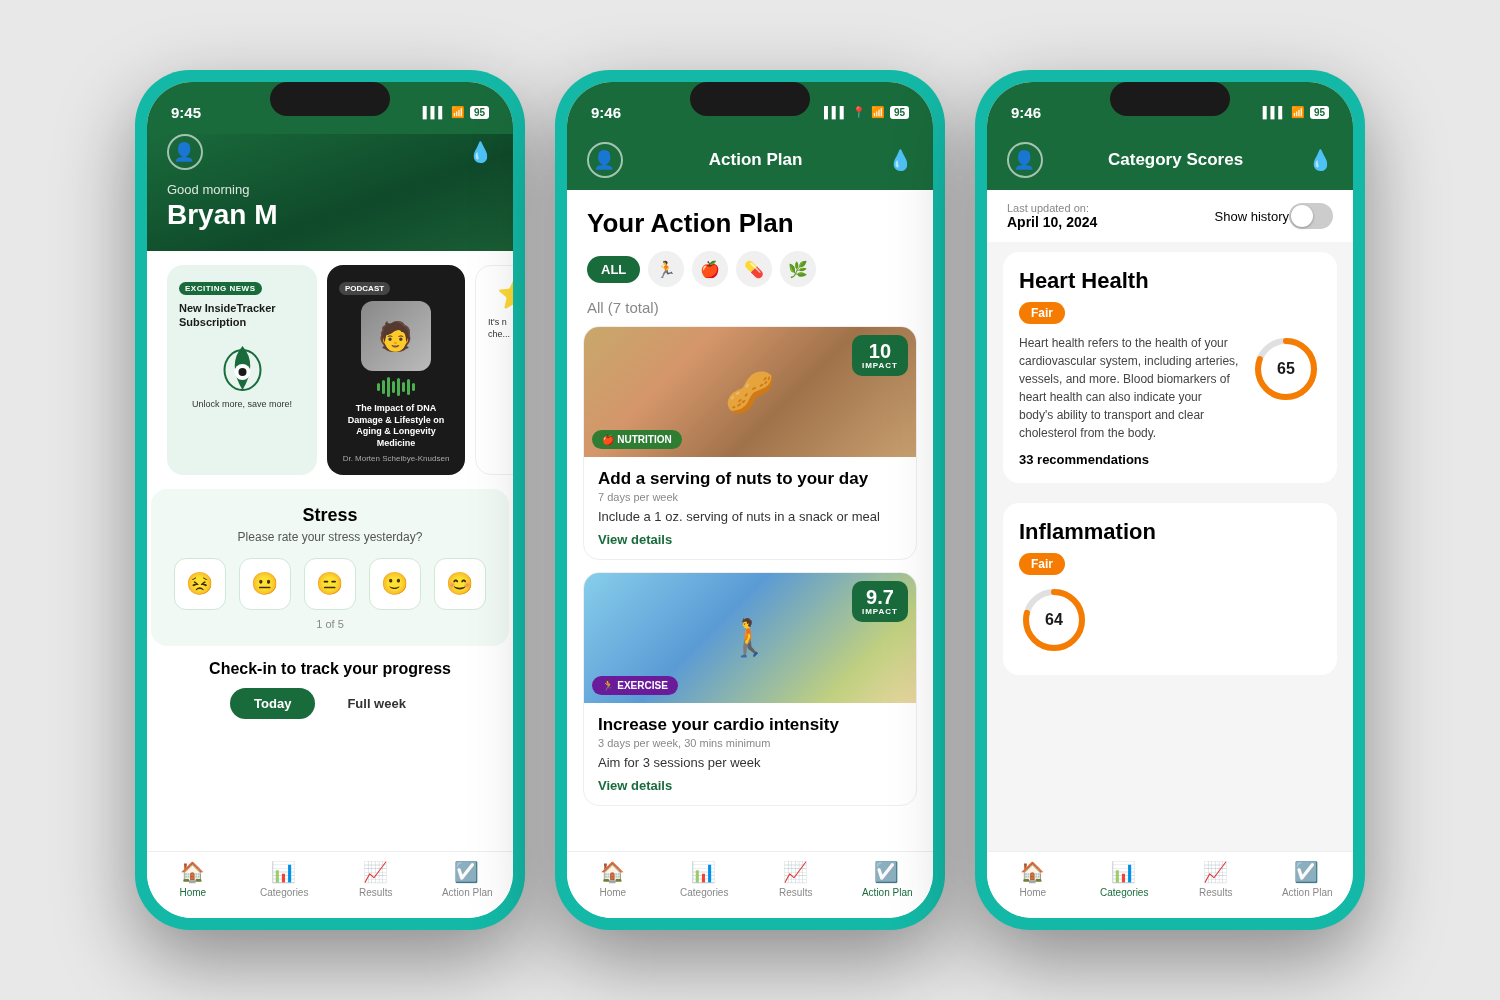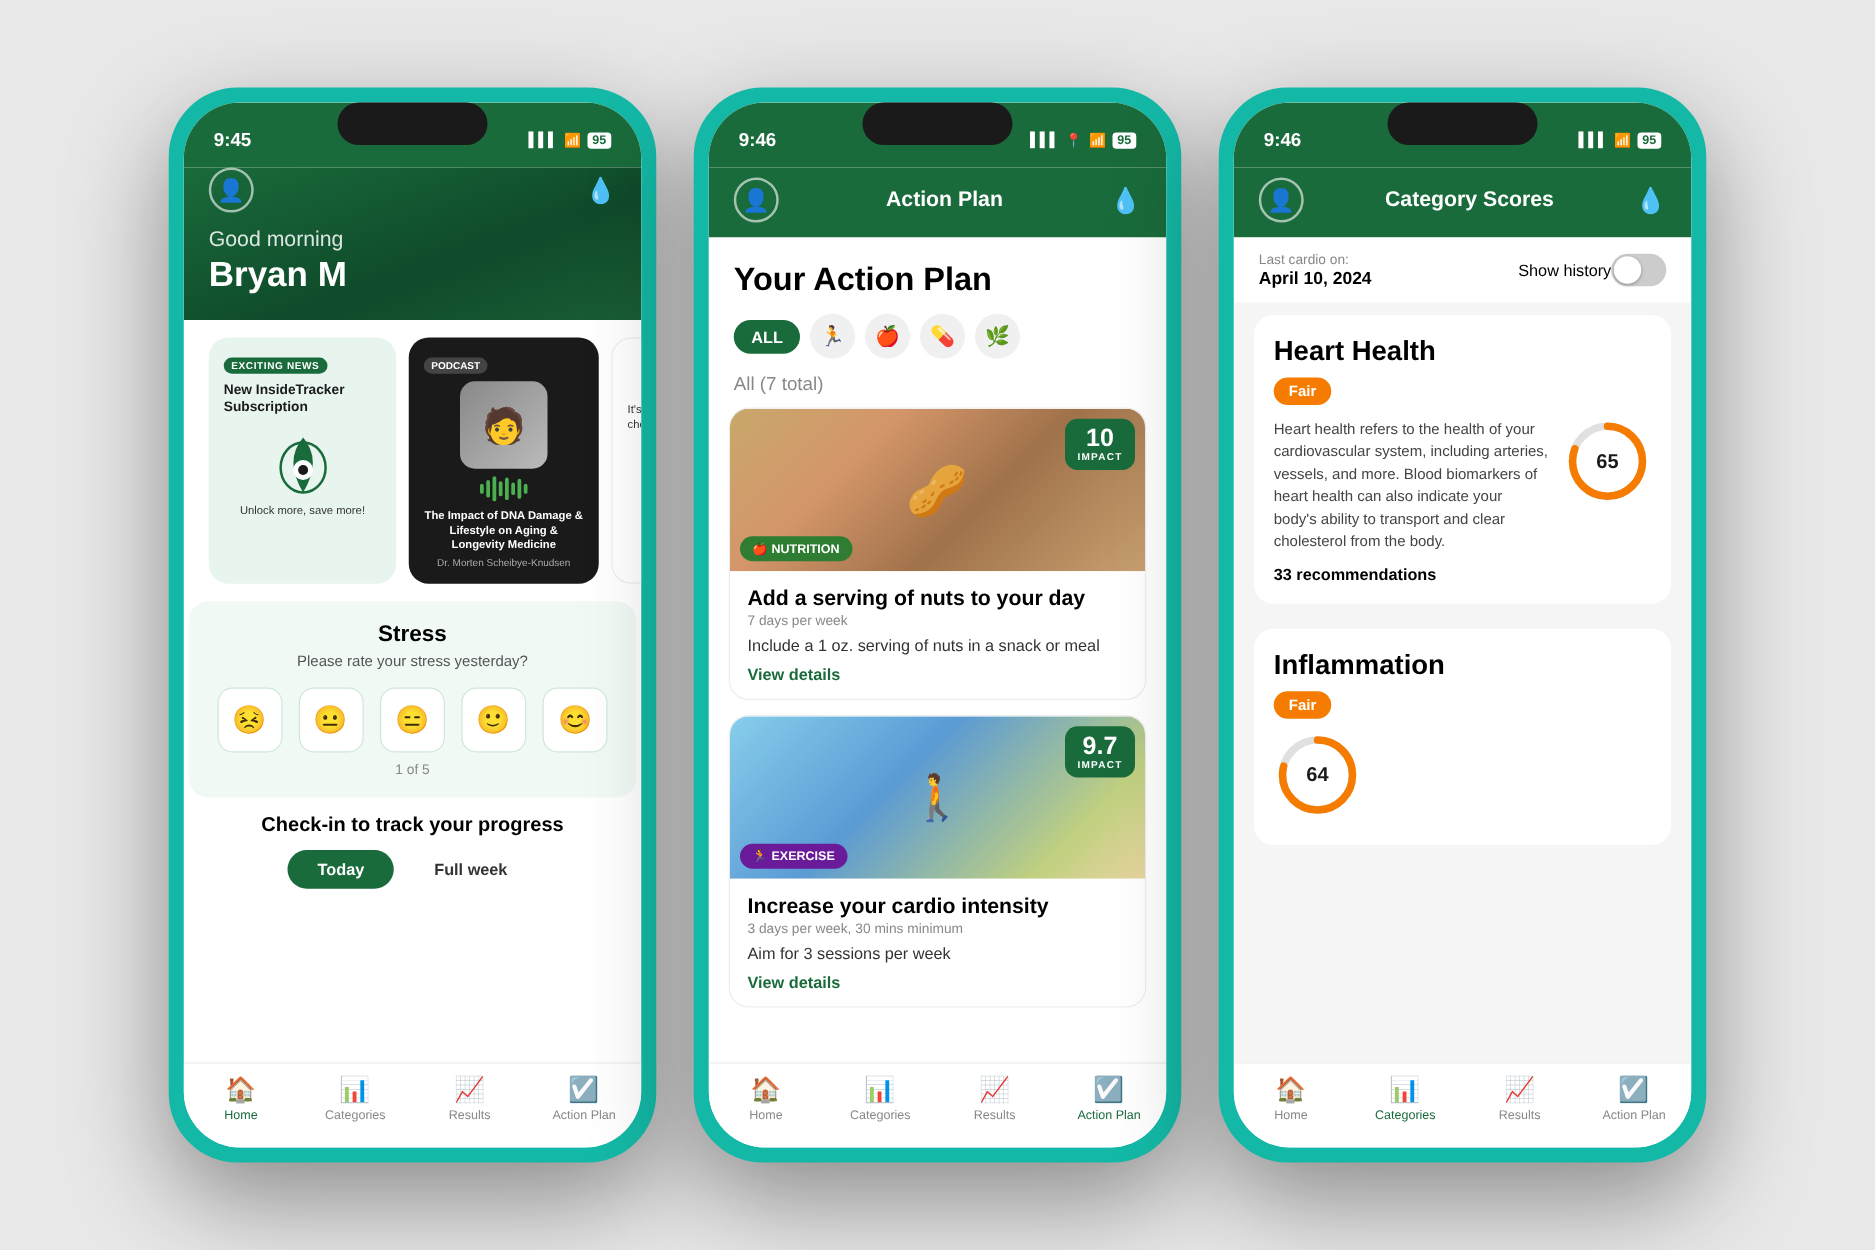--- a/index.html
+++ b/index.html
@@ -55,40 +55,40 @@
       flex-shrink: 0;
     }
     .phone1-header .top-icons {
       display: flex; justify-content: space-between; align-items: center; margin-bottom: 12px;
     }
     .avatar-icon {
       width: 36px; height: 36px; border-radius: 50%; border: 2px solid rgba(255,255,255,0.6);
       display: flex; align-items: center; justify-content: center; color: #fff; font-size: 18px;
     }
     .drop-icon { color: #fff; font-size: 20px; }
-    .greeting { color: rgba(255,255,255,0.85); font-size: 17px; margin-bottom: 2px; }
+    .greeting { color: rgba(255,255,255,0.85); font-size: 13px; margin-bottom: 2px; }
     .user-name { color: #fff; font-size: 28px; font-weight: 700; }
 
     
     .cards-row {
       display: flex; gap: 10px; padding: 14px 20px; overflow: hidden; flex-shrink: 0;
     }
     .card-news {
       background: #e8f5ee; border-radius: 16px; padding: 12px; width: 150px; flex-shrink: 0;
     }
     .card-news .badge {
       background: #1a6b3c; color: #fff; font-size: 8px; font-weight: 700;
       padding: 2px 6px; border-radius: 10px; display: inline-block; margin-bottom: 6px;
       letter-spacing: 0.5px;
     }
     .card-news .title { font-size: 11px; font-weight: 700; color: #1a1a1a; line-height: 1.3; margin-bottom: 8px; }
     .card-news .subtitle { font-size: 9px; color: #333; text-align: center; }
 
     .card-podcast {
-      background: #1a1a1a; border-radius: 16px; padding: 12px; width: 152px; flex-shrink: 0; overflow: hidden;
+      background: #1a1a1a; border-radius: 16px; padding: 12px; width: 138px; flex-shrink: 0; overflow: hidden;
       position: relative;
     }
     .card-podcast .badge { background: #444; color: #fff; font-size: 8px; font-weight: 700; padding: 2px 6px; border-radius: 10px; display: inline-block; margin-bottom: 6px; }
     .card-podcast .title { font-size: 9px; font-weight: 600; color: #fff; line-height: 1.3; margin-bottom: 4px; text-align: center; }
     .card-podcast .author { font-size: 8px; color: #aaa; text-align: center; }
     .waveform { display: flex; align-items: center; gap: 2px; justify-content: center; margin: 6px 0; }
     .waveform-bar { width: 3px; background: #4caf50; border-radius: 2px; }
 
     .card-partial {
       background: #fff; border-radius: 16px; padding: 12px; width: 80px; flex-shrink: 0;
@@ -461,21 +461,21 @@
         <div class="avatar-icon">👤</div>
         <div class="header-title">Category Scores</div>
         <div class="drop-icon">💧</div>
       </div>
     </div>
 
     <div class="category-content">
 
       <div class="update-bar">
         <div>
-          <div class="update-label">Last cardio on:</div>
+          <div class="update-label">Last updated on:</div>
           <div class="update-date">April 10, 2024</div>
         </div>
         <div class="history-row">
           <span class="history-label">Show history</span>
           <div class="toggle">
             <div class="toggle-thumb"></div>
           </div>
         </div>
       </div>
 

